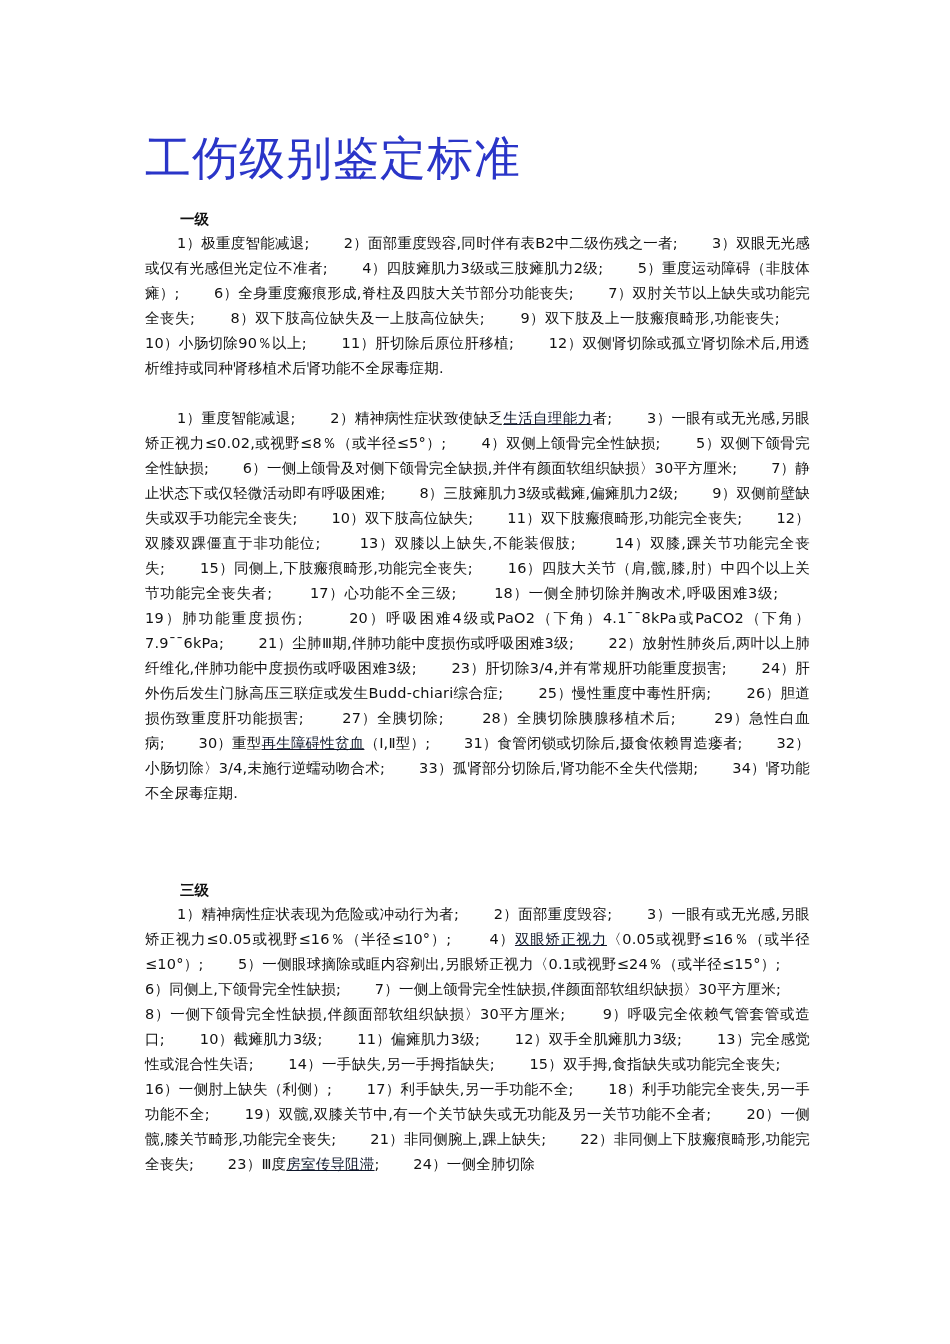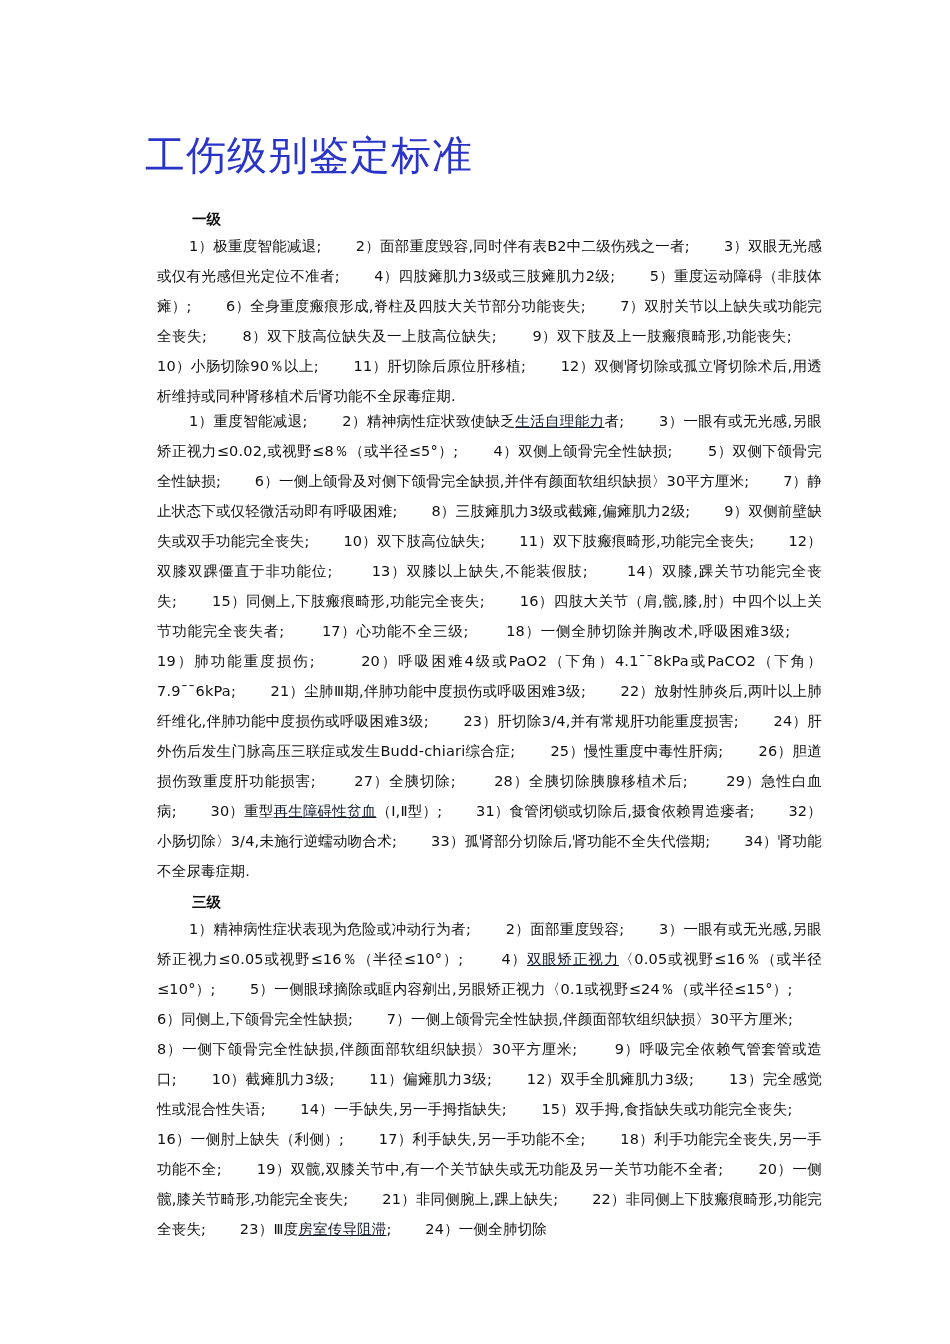--- a/index.html
+++ b/index.html
@@ -1,28 +1,28 @@
 <!DOCTYPE html>
 <html><head>
 <meta charset="utf-8">
 <style>
   html, body { margin:0; padding:0; background:#ffffff; }
   body { width:950px; height:1344px; position:relative; overflow:hidden;
          font-family:"DejaVu Sans", "Liberation Sans", sans-serif; color:#111; }
   .page { position:absolute; left:145px; top:0; width:665px; }
   .title { position:absolute; top:128px; left:0; font-family:"DejaVu Serif","Liberation Serif",serif;
-           font-size:40px; color:#2a35c8; letter-spacing:1px; white-space:nowrap; }
-  .section { position:absolute; left:12px; width:665px; }
+           font-size:46px; color:#2a35c8; letter-spacing:1px; white-space:nowrap; }
+  .section { position:absolute; left:0; width:665px; }
   .heading { font-size:14.5px; font-weight:bold; margin-left:35px; height:24px; line-height:24px; }
-  .para { font-size:14.5px; line-height:30px; text-align:justify; text-indent:32px; letter-spacing:0.2px; }
+  .para { font-size:14.5px; line-height:25px; text-align:justify; text-indent:32px; letter-spacing:0.2px; }
   .para span.item { }
   a.link { color:#0f172a; text-decoration:underline; }
   #sec1 { top:207px; }
   #sec2 { top:406px; }
-  #sec3 { top:878px;margin-top:12px; }
+  #sec3 { top:878px; }
 </style>
 </head>
 <body>
 
 <div class="page">
   <div class="title">工伤级别鉴定标准</div>
 
   <div class="section" id="sec1">
     <div class="heading">一级</div>
     <div class="para"><span class="item">1）极重度智能减退;</span>&nbsp;&nbsp;&nbsp;&nbsp;&nbsp;&nbsp; <span class="item">2）面部重度毁容,同时伴有表B2中二级伤残之一者;</span>&nbsp;&nbsp;&nbsp;&nbsp;&nbsp;&nbsp; <span class="item">3）双眼无光感或仅有光感但光定位不准者;</span>&nbsp;&nbsp;&nbsp;&nbsp;&nbsp;&nbsp; <span class="item">4）四肢瘫肌力3级或三肢瘫肌力2级;</span>&nbsp;&nbsp;&nbsp;&nbsp;&nbsp;&nbsp; <span class="item">5）重度运动障碍（非肢体瘫）;</span>&nbsp;&nbsp;&nbsp;&nbsp;&nbsp;&nbsp; <span class="item">6）全身重度瘢痕形成,脊柱及四肢大关节部分功能丧失;</span>&nbsp;&nbsp;&nbsp;&nbsp;&nbsp;&nbsp; <span class="item">7）双肘关节以上缺失或功能完全丧失;</span>&nbsp;&nbsp;&nbsp;&nbsp;&nbsp;&nbsp; <span class="item">8）双下肢高位缺失及一上肢高位缺失;</span>&nbsp;&nbsp;&nbsp;&nbsp;&nbsp;&nbsp; <span class="item">9）双下肢及上一肢瘢痕畸形,功能丧失;</span>&nbsp;&nbsp;&nbsp;&nbsp;&nbsp;&nbsp; <span class="item">10）小肠切除90％以上;</span>&nbsp;&nbsp;&nbsp;&nbsp;&nbsp;&nbsp; <span class="item">11）肝切除后原位肝移植;</span>&nbsp;&nbsp;&nbsp;&nbsp;&nbsp;&nbsp; <span class="item">12）双侧肾切除或孤立肾切除术后,用透析维持或同种肾移植术后肾功能不全尿毒症期.</span></div>

